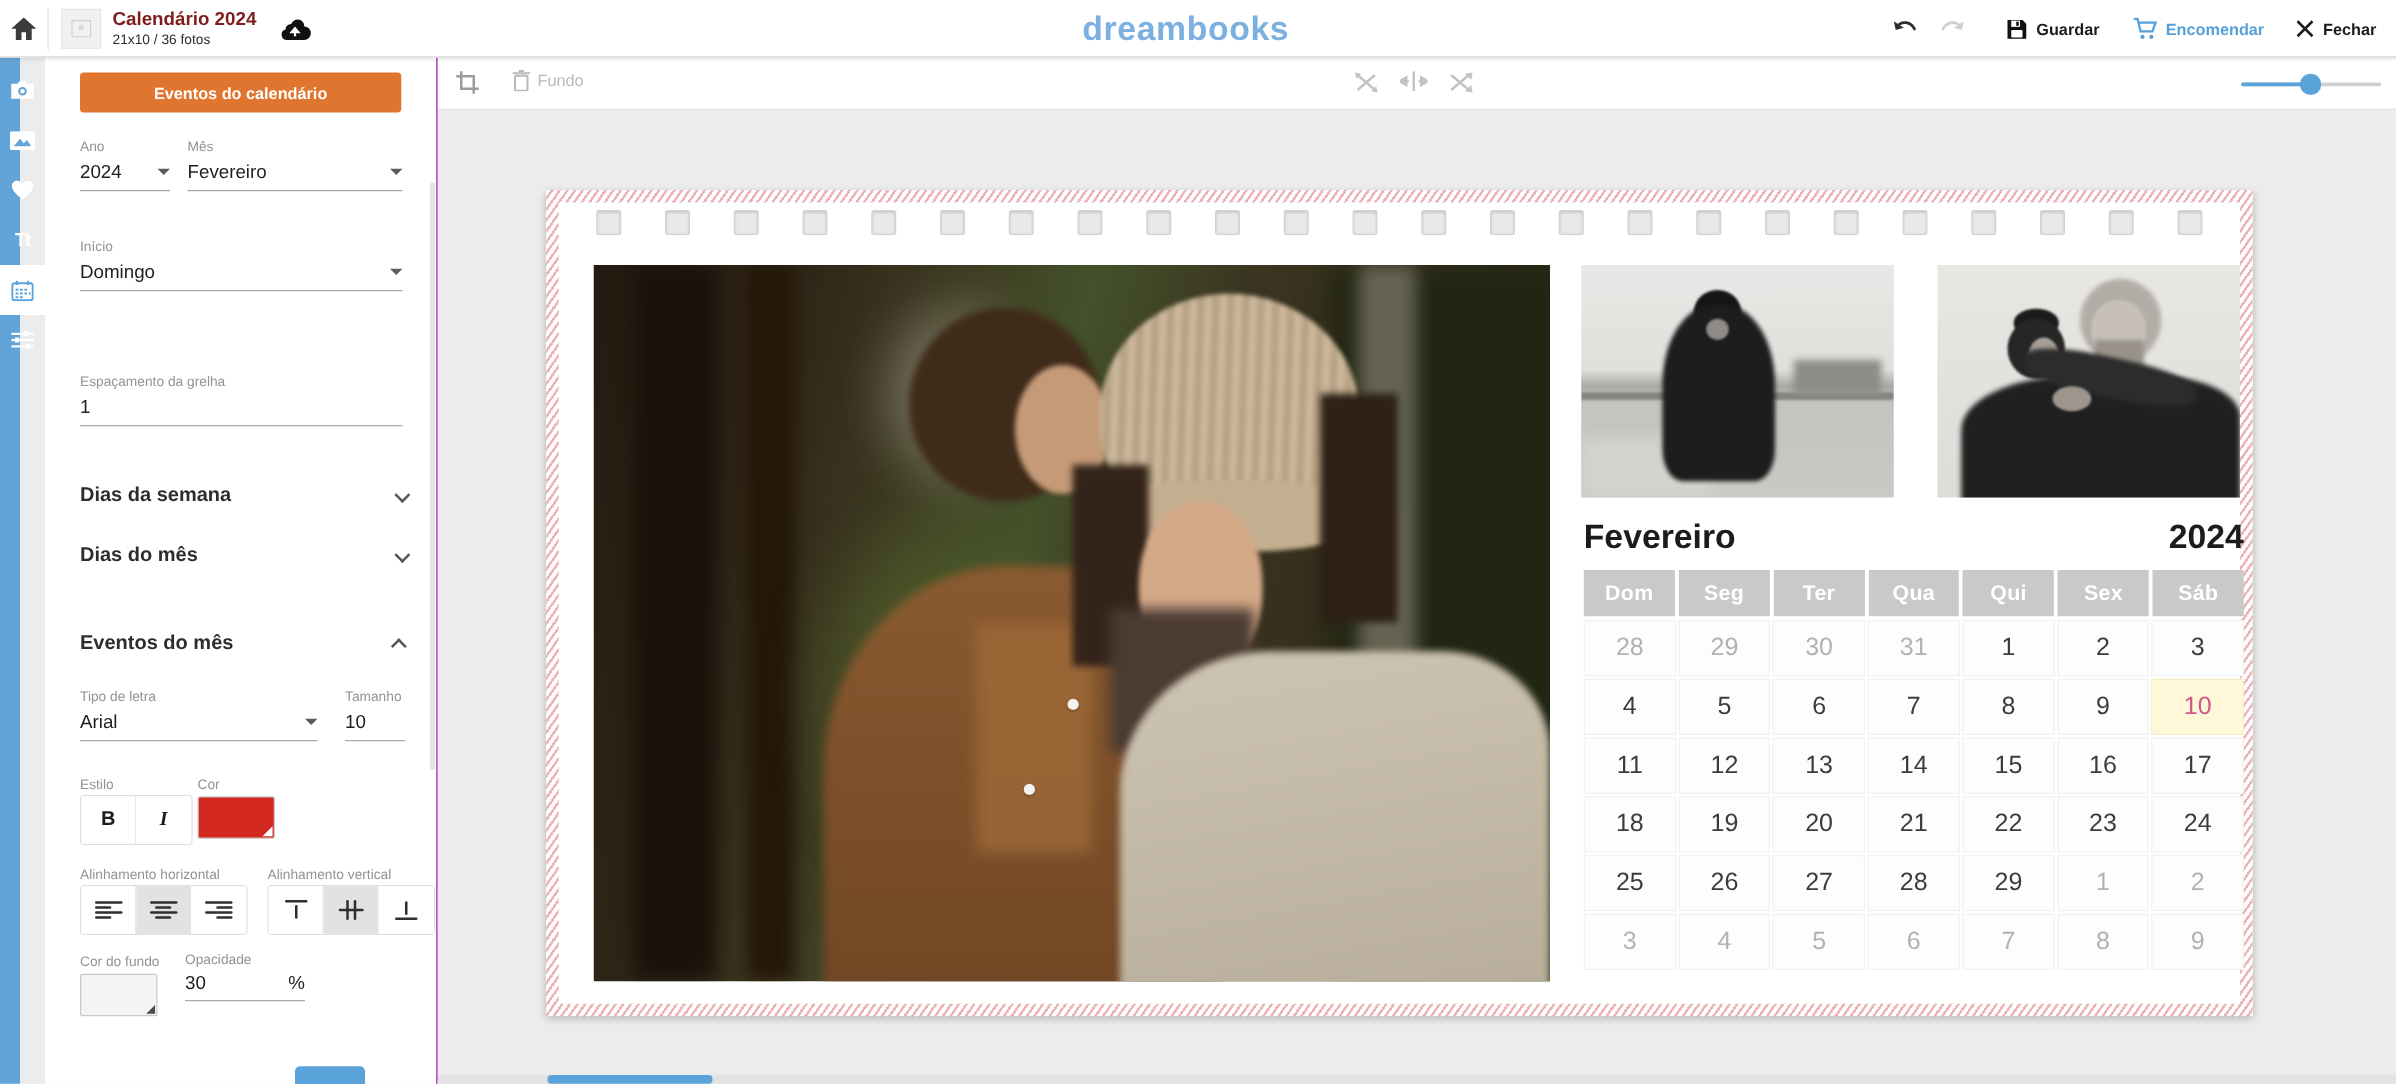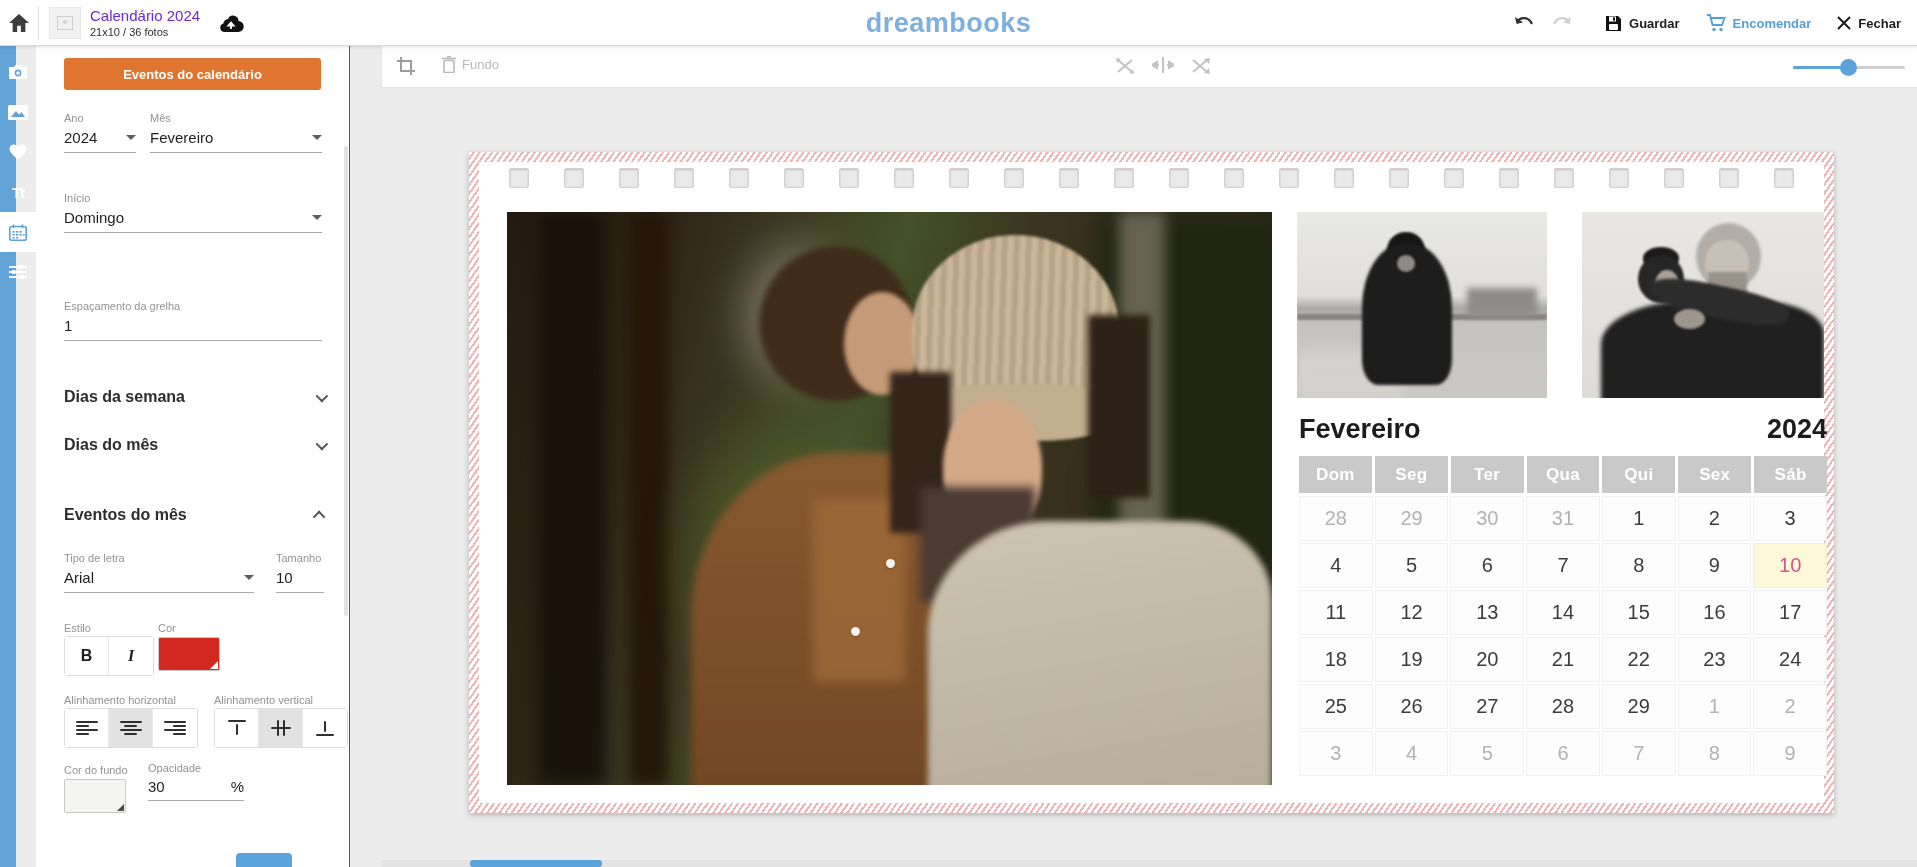--- a/index.html
+++ b/index.html
@@ -8,21 +8,21 @@
 
   
   .topbar { position:absolute; left:0; top:0; width:1917px; height:46px; background:#fff;
             border-bottom:1px solid #d9d9d9; box-shadow:0 1px 3px rgba(0,0,0,.12); z-index:30; }
   .tb-left { position:absolute; left:0; top:0; height:46px; display:flex; align-items:center; }
   .home-btn { width:38px; height:46px; display:flex; align-items:center; justify-content:center; }
   .tb-divider { width:1px; height:34px; background:#e2e2e2; }
   .proj-thumb { width:32px; height:32px; background:#f1f1f1; border:1px solid #e6e6e6; margin-left:10px;
                 display:flex; align-items:center; justify-content:center; color:#cfcfcf; font-size:13px; }
   .proj-meta { margin-left:9px; line-height:1.15; }
-  .proj-title { color:#6d28d9; font-weight:normal; font-size:15px; }
+  .proj-title { color:#7f1d1d; font-weight:bold; font-size:15px; }
   .proj-sub { color:#2d2d2d; font-size:11px; margin-top:2px; }
   .cloud-wrap { margin-left:18px; }
   .tb-right { position:absolute; right:16px; top:0; height:46px; display:flex; align-items:center; gap:26px; }
   .tb-act { display:flex; align-items:center; gap:7px; font-size:13px; font-weight:bold; color:#1c1c1c; cursor:pointer; }
   .tb-act.order { color:#55a0d9; }
   .undo-redo { display:flex; align-items:center; gap:16px; margin-right:6px; }
   .logo { position:absolute; left:50%; top:8px; transform:translateX(-56%); font-size:27px; font-weight:600;
           color:#7cb0e0; letter-spacing:.5px; }
 
   
@@ -75,21 +75,21 @@
   .v-top s.h { left:1px; top:0; width:18px; height:2px; } .v-top s.v { left:9px; top:4px; width:2px; height:11px; }
   .v-mid s.h { left:0; top:7px; width:20px; height:2px; }
   .v-mid s.v1 { left:6px; top:0; width:2px; height:16px; } .v-mid s.v2 { left:12px; top:0; width:2px; height:16px; }
   .v-bot s.h { left:1px; bottom:0; width:18px; height:2px; } .v-bot s.v { left:9px; top:1px; width:2px; height:11px; }
   .opacity-field { position:absolute; left:112px; top:716px; width:96px; }
   .opacity-row { display:flex; justify-content:space-between; font-size:15px; color:#1f1f1f;
                  border-bottom:1px solid #a9a9a9; padding:4px 0 5px; }
   .partial-btn { position:absolute; left:200px; top:807px; width:56px; height:30px; background:#5ba3db; border-radius:4px; }
 
   
-  .stage { position:absolute; left:350px; top:46px; right:0; bottom:0;margin-left:32px; }
+  .stage { position:absolute; left:350px; top:46px; right:0; bottom:0; }
   .stage-toolbar { position:absolute; left:0; top:0; right:0; height:42px; background:#fff;
                    border-bottom:1px solid #e3e3e3; box-shadow:0 1px 2px rgba(0,0,0,.07); }
   .tb-crop { position:absolute; left:14px; top:10px; cursor:pointer; }
   .tb-fundo { position:absolute; left:60px; top:10px; display:flex; align-items:center; gap:6px;
               color:#b9b9b9; font-size:13px; cursor:pointer; }
   .tb-center { position:absolute; left:733px; top:11px; display:flex; gap:17px; }
   .tb-center > span { cursor:pointer; }
   .zoom-slider { position:absolute; right:12px; top:12px; width:112px; height:18px; cursor:pointer; }
   .zs-track { position:absolute; left:0; right:0; top:8px; height:3px; background:#cfcfcf; border-radius:2px; }
   .zs-fill { position:absolute; left:0; width:55px; top:8px; height:3px; background:#5ba3db; border-radius:2px; }

